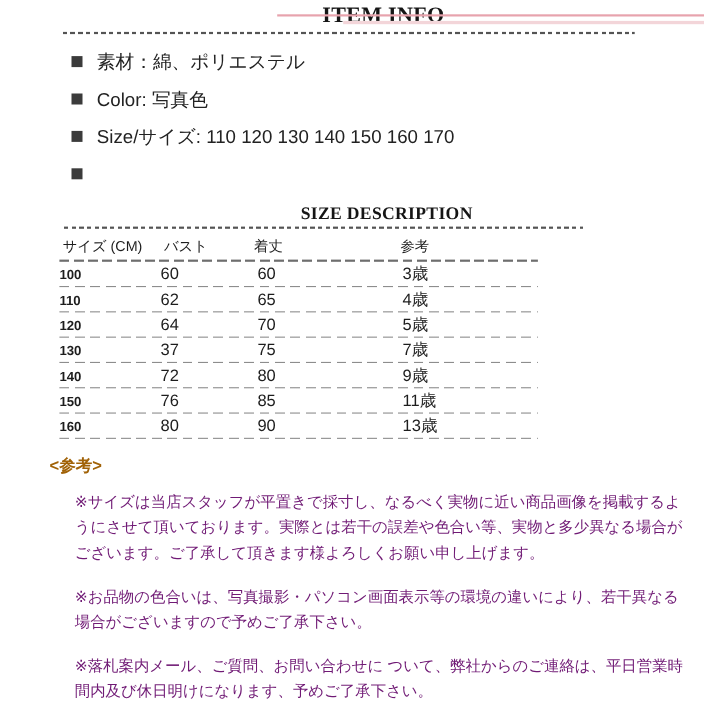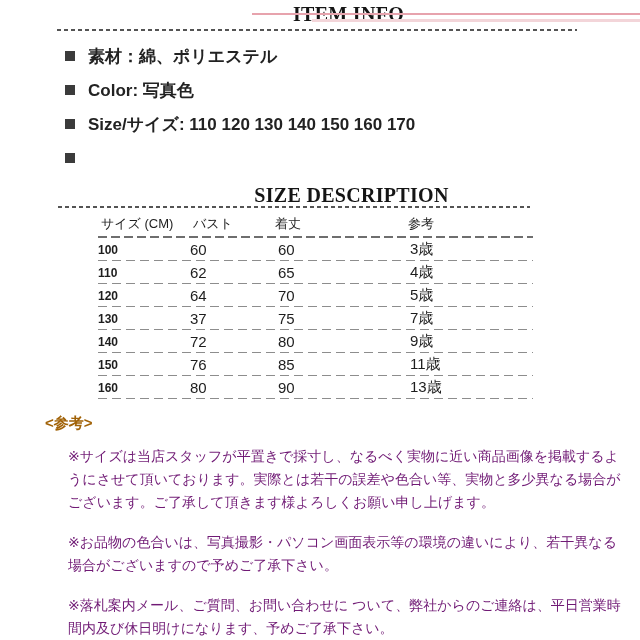--- a/index.html
+++ b/index.html
@@ -20,28 +20,28 @@
     text-align: center;
   }
   .accent-line { position: absolute; }
   .accent-line.pink1 { top: 13px; left: 252px; right: 0; height: 2px; }
   .accent-line.pink2 { top: 19px; left: 312px; right: 0; height: 3px; }
   .dash-line { height: 2px; background: repeating-linear-gradient(90deg, #545454 0 4px, transparent 4px 7px); }
   .dash-line.under-item { margin: 3px 0 0 57px; width: 520px; }
   .dash-line.under-size { margin: 2px 0 0 58px; width: 472px; }
 
   
-  .bullets { list-style: none; margin: 14px 0 0 65px; padding: 0; font-weight: bold; }
+  .bullets { list-style: none; margin: 14px 0 0 65px; padding: 0; }
   .bullets li { display: flex; align-items: center; height: 22px; margin-bottom: 12px; font-size: 17px; color: #222222; }
   .sq { width: 10px; height: 10px; background: #3b3b3b; margin-right: 13px; flex: none; }
 
   
-  .size-title { margin: 17px 0 0 63px; font-size: 20px; line-height: 18px; }
+  .size-title { margin: 17px 0 0 63px; font-size: 16px; line-height: 18px; }
 
-  .size-table { margin: 4px 0 0 98px; width: 435px; }
+  .size-table { margin: 4px 0 0 54px; width: 435px; }
   .thead, .trow { display: grid; grid-template-columns: 80px 75px 100px 180px; }
   .thead { height: 24px; align-items: end; padding-bottom: 3px; font-size: 13px; color: #1d1d1d; white-space: nowrap; }
   .thead .h1 { padding-left: 3px; }
   .thead .h2 { padding-left: 15px; }
   .thead .h3 { padding-left: 22px; }
   .thead .h4 { padding-left: 55px; }
   .hline { height: 2px; background: repeating-linear-gradient(90deg, #6e6e6e 0 9px, transparent 9px 13px); }
   .trow { position: relative; height: 23px; align-items: center; font-size: 15px; color: #1d1d1d; }
   .trow::after {
     content: ""; position: absolute; left: 0; right: 0; bottom: 0; height: 1px;

